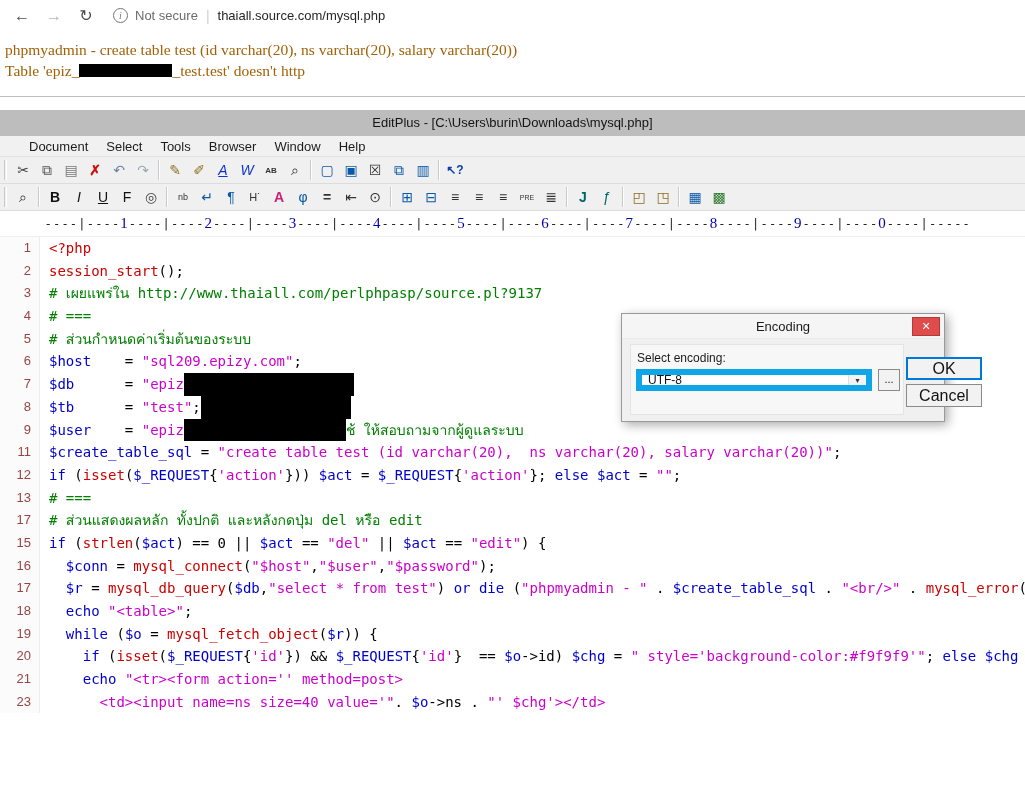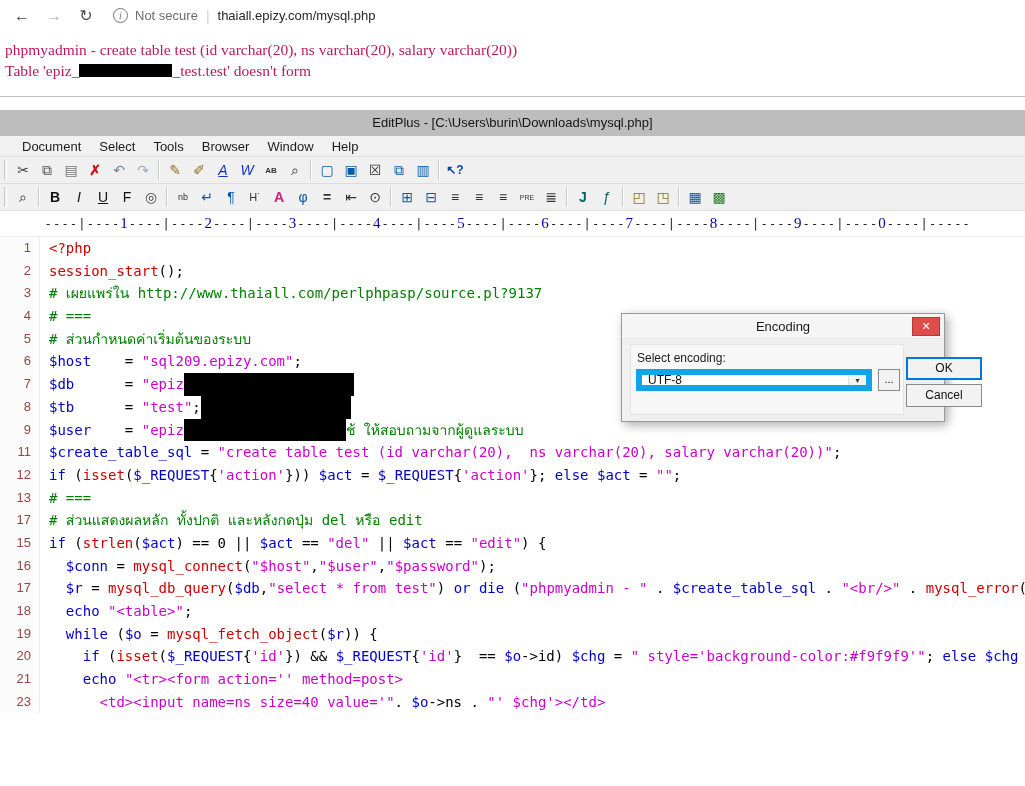--- a/index.html
+++ b/index.html
@@ -10,28 +10,28 @@
   .browser-bar{height:31px;display:flex;align-items:center;background:#fff}
   .nav-btn{display:inline-block;margin-left:12px;width:20px;text-align:center;font-size:16px;color:#4a4a4a;cursor:pointer}
   .nav-btn.fwd{color:#b5b5b5}
   .addr{display:flex;align-items:center;margin-left:17px}
   .info-circle{width:15px;height:15px;border:1px solid #757575;border-radius:50%;font-size:10px;font-style:italic;font-family:"Liberation Serif",serif;color:#757575;display:flex;align-items:center;justify-content:center}
   .sec{margin-left:7px;font-size:13px;color:#6b6b6b}
   .addr-sep{margin:0 8px;color:#d0d0d0;font-size:14px}
   .url{font-size:13px;color:#262626}
 
   
-  .page-content{height:66px;padding:8px 0 12px 5px;border-bottom:1px solid #bfbfbf;font-family:"Liberation Serif",serif;font-size:15.5px;color:#be185d}
+  .page-content{height:66px;padding:8px 0 12px 5px;border-bottom:1px solid #bfbfbf;font-family:"Liberation Serif",serif;font-size:15.5px;color:#a16207}
   .pline{line-height:21px;white-space:pre-wrap}
   .page-redact{display:inline-block;width:93px;height:13px;background:#000;transform:translateY(1px)}
 
   
   .ep-window{margin-top:13px}
   .ep-title{height:26px;line-height:26px;background:var(--c-title_bar,#bdbdbd);text-align:center;font-size:13px;color:#141414}
-  .ep-menu{height:21px;background:#f1f1f1;display:flex;align-items:center;padding-left:13px;border-bottom:1px solid #e2e2e2}
+  .ep-menu{height:21px;background:#f1f1f1;display:flex;align-items:center;padding-left:20px;border-bottom:1px solid #e2e2e2}
   .menu-item{padding:0 9px;font-size:13px;color:#1c1c1c;cursor:default}
   .toolbar{height:27px;background:var(--c-toolbar_bg,#f0f0f0);display:flex;align-items:center;padding-left:3px;border-bottom:1px solid #dcdcdc}
   .tb-handle{width:3px;height:20px;border-left:1px solid #c9c9c9;border-right:1px solid #fff;margin:0 4px 0 1px}
   .tb-btn{width:24px;height:22px;display:inline-flex;align-items:center;justify-content:center;font-size:14px;cursor:pointer;flex:none}
   .tb-sep{width:2px;height:20px;border-left:1px solid #c9c9c9;border-right:1px solid #fdfdfd;margin:0 3px;flex:none}
 
   
   .ruler{height:26px;background:#fff;padding-left:44px;display:flex;align-items:center;overflow:hidden;white-space:nowrap;border-bottom:1px solid #efefef}
   .rch{display:inline-block;width:8.43px;text-align:center;font-family:"DejaVu Sans Mono",monospace;font-size:12px;color:#222;flex:none}
   .rnum{font-family:"Liberation Serif",serif;font-size:15px;color:var(--c-ruler_digit,#0000aa)}
@@ -53,42 +53,42 @@
   
   .dialog{position:absolute;left:621px;top:313px;width:324px;height:109px;background:#f0f0f0;border:1px solid #999;box-shadow:3px 3px 10px rgba(0,0,0,.33);z-index:40}
   .dlg-title{height:25px;line-height:25px;background:#f5f5f5;border-bottom:1px solid #ececec;text-align:center;font-size:13px;color:#1a1a1a;position:relative}
   .dlg-close{position:absolute;right:4px;top:3px;width:28px;height:19px;line-height:17px;background:var(--c-dialog_close,#e04b4b);border:1px solid #b03a3a;color:#fff;font-size:11px;text-align:center;cursor:pointer}
   .dlg-panel{position:absolute;left:8px;top:30px;width:274px;height:71px;background:#f7f7f7;border:1px solid #e4e4e4}
   .dlg-label{position:absolute;left:15px;top:37px;font-size:12px;color:#1a1a1a}
   .combo{position:absolute;left:14px;top:55px;width:236px;height:22px;background:#fff;border:6px solid #0ea5e9;display:flex;align-items:center;font-size:12px;color:#111;cursor:pointer}
   .combo-text{flex:1;padding-left:6px}
   .combo-arrow{flex:none;width:18px;height:100%;display:flex;align-items:center;justify-content:center;font-size:8px;color:#333;border-left:1px solid #e0e0e0;background:#f3f3f3}
   .browse-btn{position:absolute;left:256px;top:55px;width:22px;height:22px;line-height:19px;text-align:center;font-size:11px;background:#f2f2f2;border:1px solid #8a8a8a;color:#111;cursor:pointer}
-  .btn{position:absolute;left:284px;width:76px;height:23px;line-height:21px;text-align:center;font-size:12px;background:#f2f2f2;border:1px solid #8a8a8a;color:#111;cursor:pointer}
+  .btn{position:absolute;left:284px;width:76px;height:23px;line-height:21px;text-align:center;font-size:16px;background:#f2f2f2;border:1px solid #8a8a8a;color:#111;cursor:pointer}
   .btn.ok{top:43px;border-color:var(--c-ok_border,#0078d7);box-shadow:inset 0 0 0 1px var(--c-ok_border,#0078d7)}
   .btn.cancel{top:70px}
 </style>
 </head>
 <body>
 
 <div class="browser-bar">
   <span class="nav-btn back">←</span>
   <span class="nav-btn fwd">→</span>
   <span class="nav-btn reload">↻</span>
   <div class="addr">
     <span class="info-circle">i</span>
     <span class="sec">Not secure</span>
     <span class="addr-sep">|</span>
-    <span class="url">thaiall.epizy.com/mysql.php</span>
+    <span class="url">thaiall.source.com/mysql.php</span>
   </div>
 </div>
 
 <div class="page-content">
   <div class="pline">phpmyadmin - create table test (id varchar(20), ns varchar(20), salary varchar(20))</div>
-  <div class="pline"><span>Table 'epiz_</span><span class="page-redact"></span><span>_test.test' doesn't form</span></div>
+  <div class="pline"><span>Table 'epiz_</span><span class="page-redact"></span><span>_test.test' doesn't http</span></div>
 </div>
 
 <div class="ep-window">
   <div class="ep-title">EditPlus - [C:\Users\burin\Downloads\mysql.php]</div>
   <div class="ep-menu">
       <span class="menu-item">Document</span>
       <span class="menu-item">Select</span>
       <span class="menu-item">Tools</span>
       <span class="menu-item">Browser</span>
       <span class="menu-item">Window</span>

